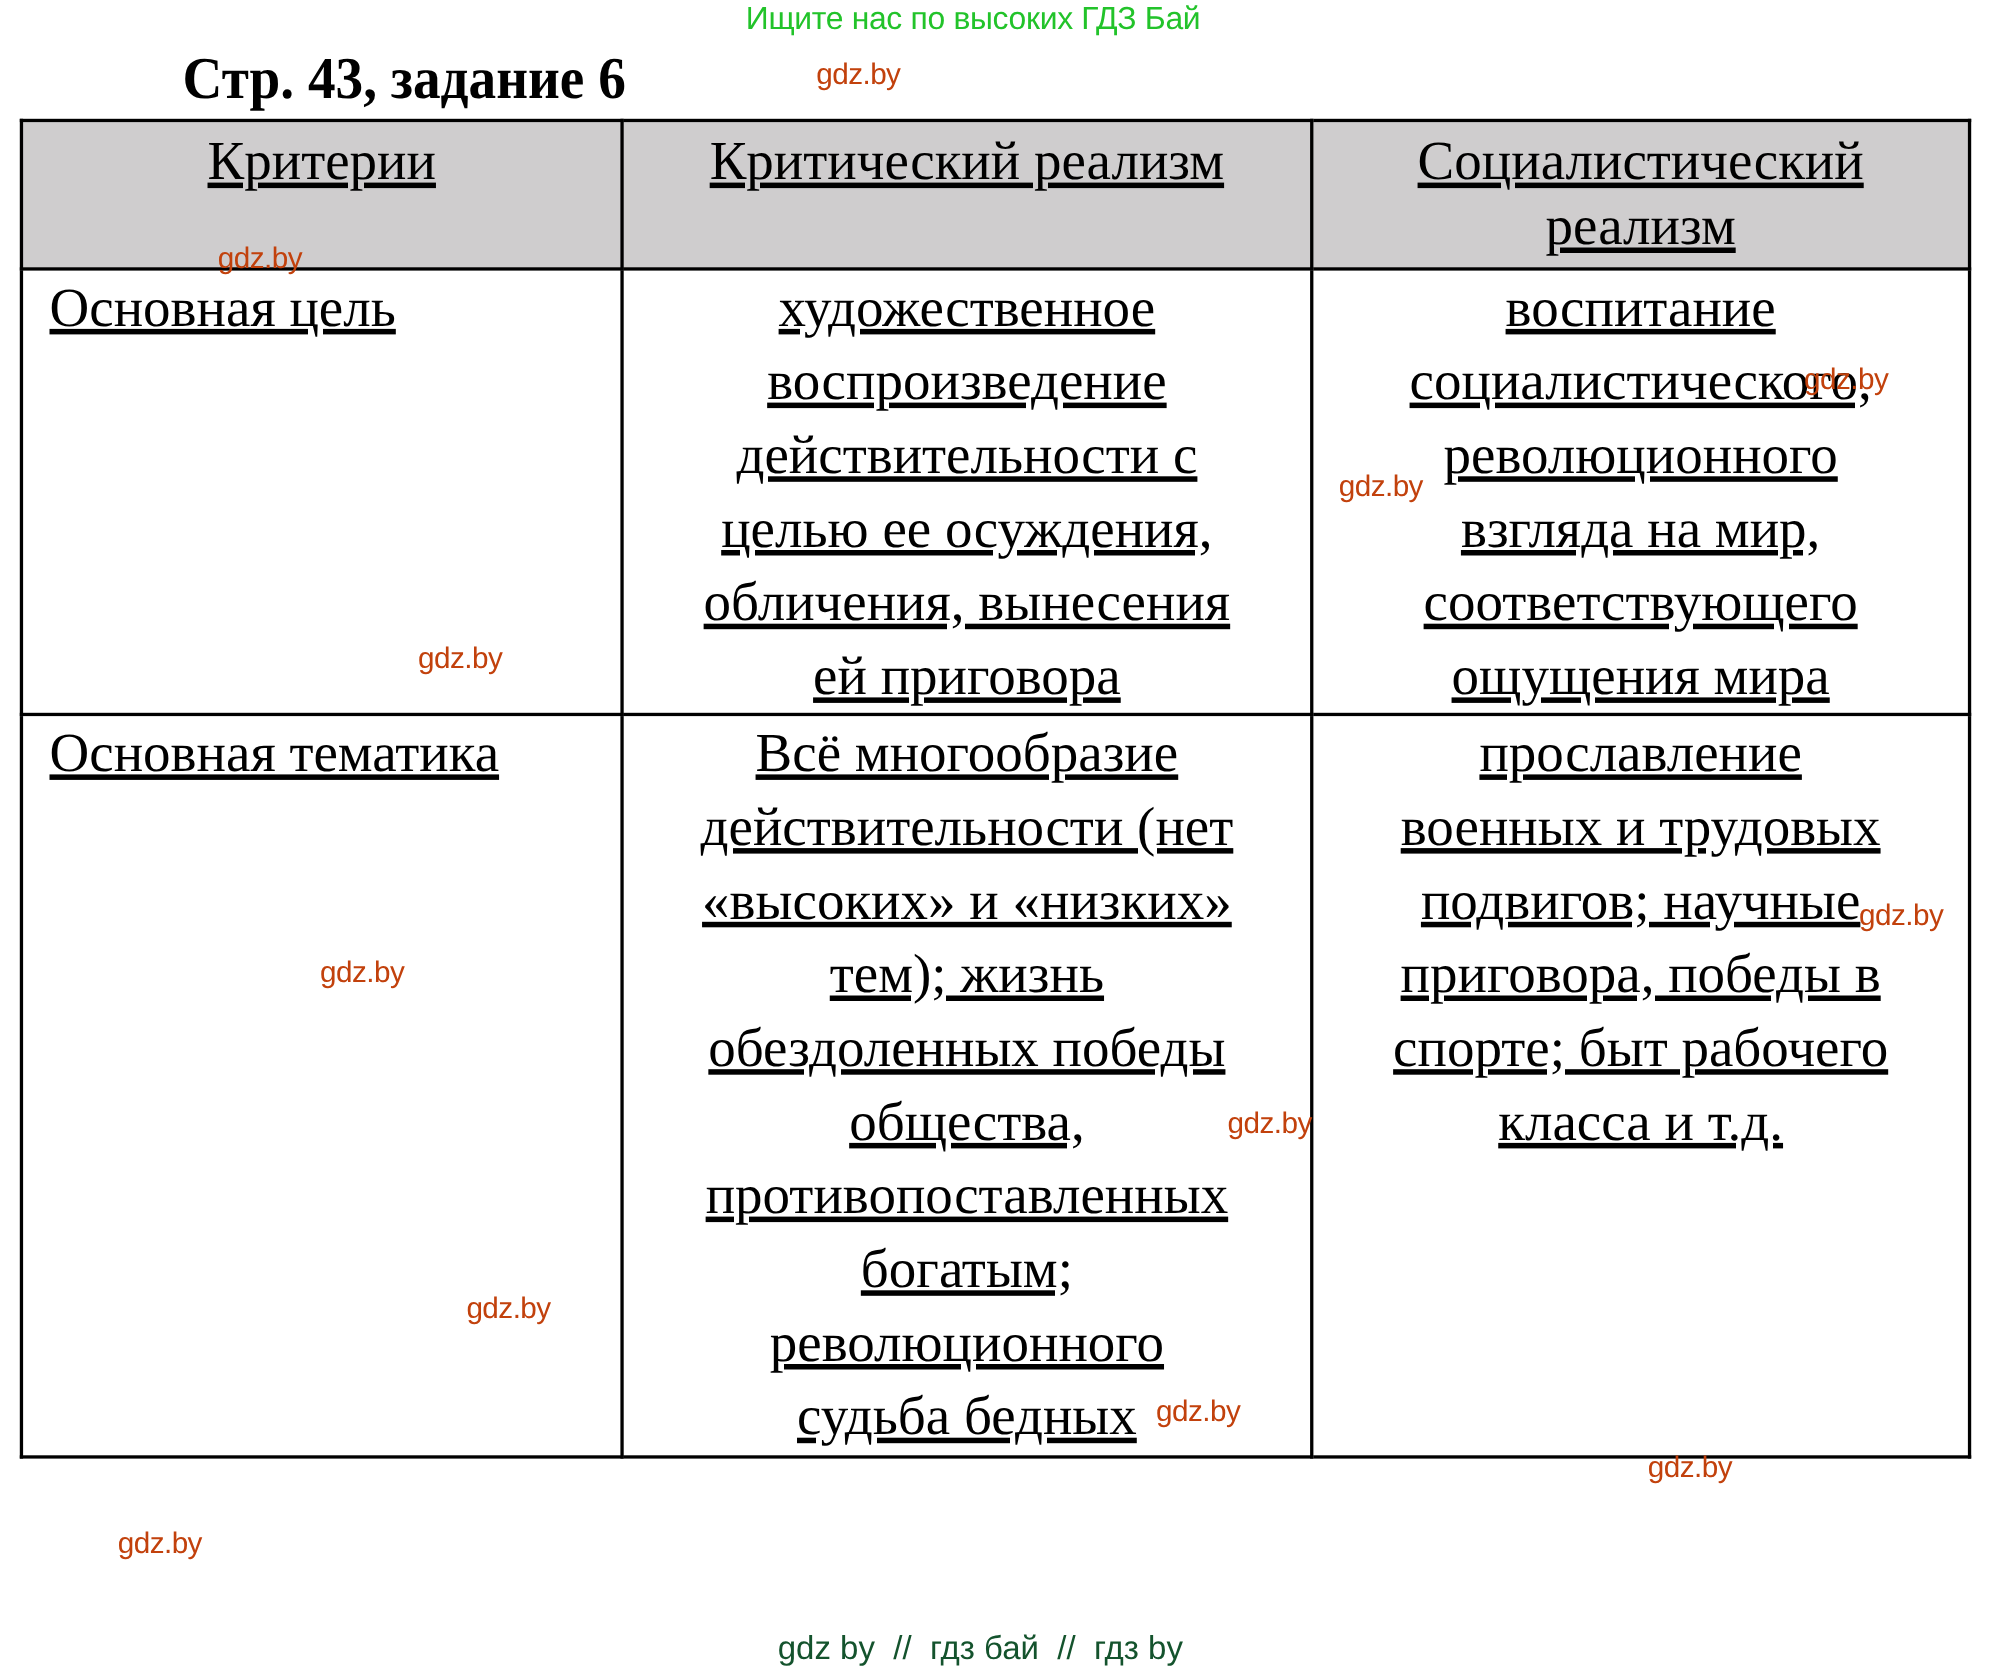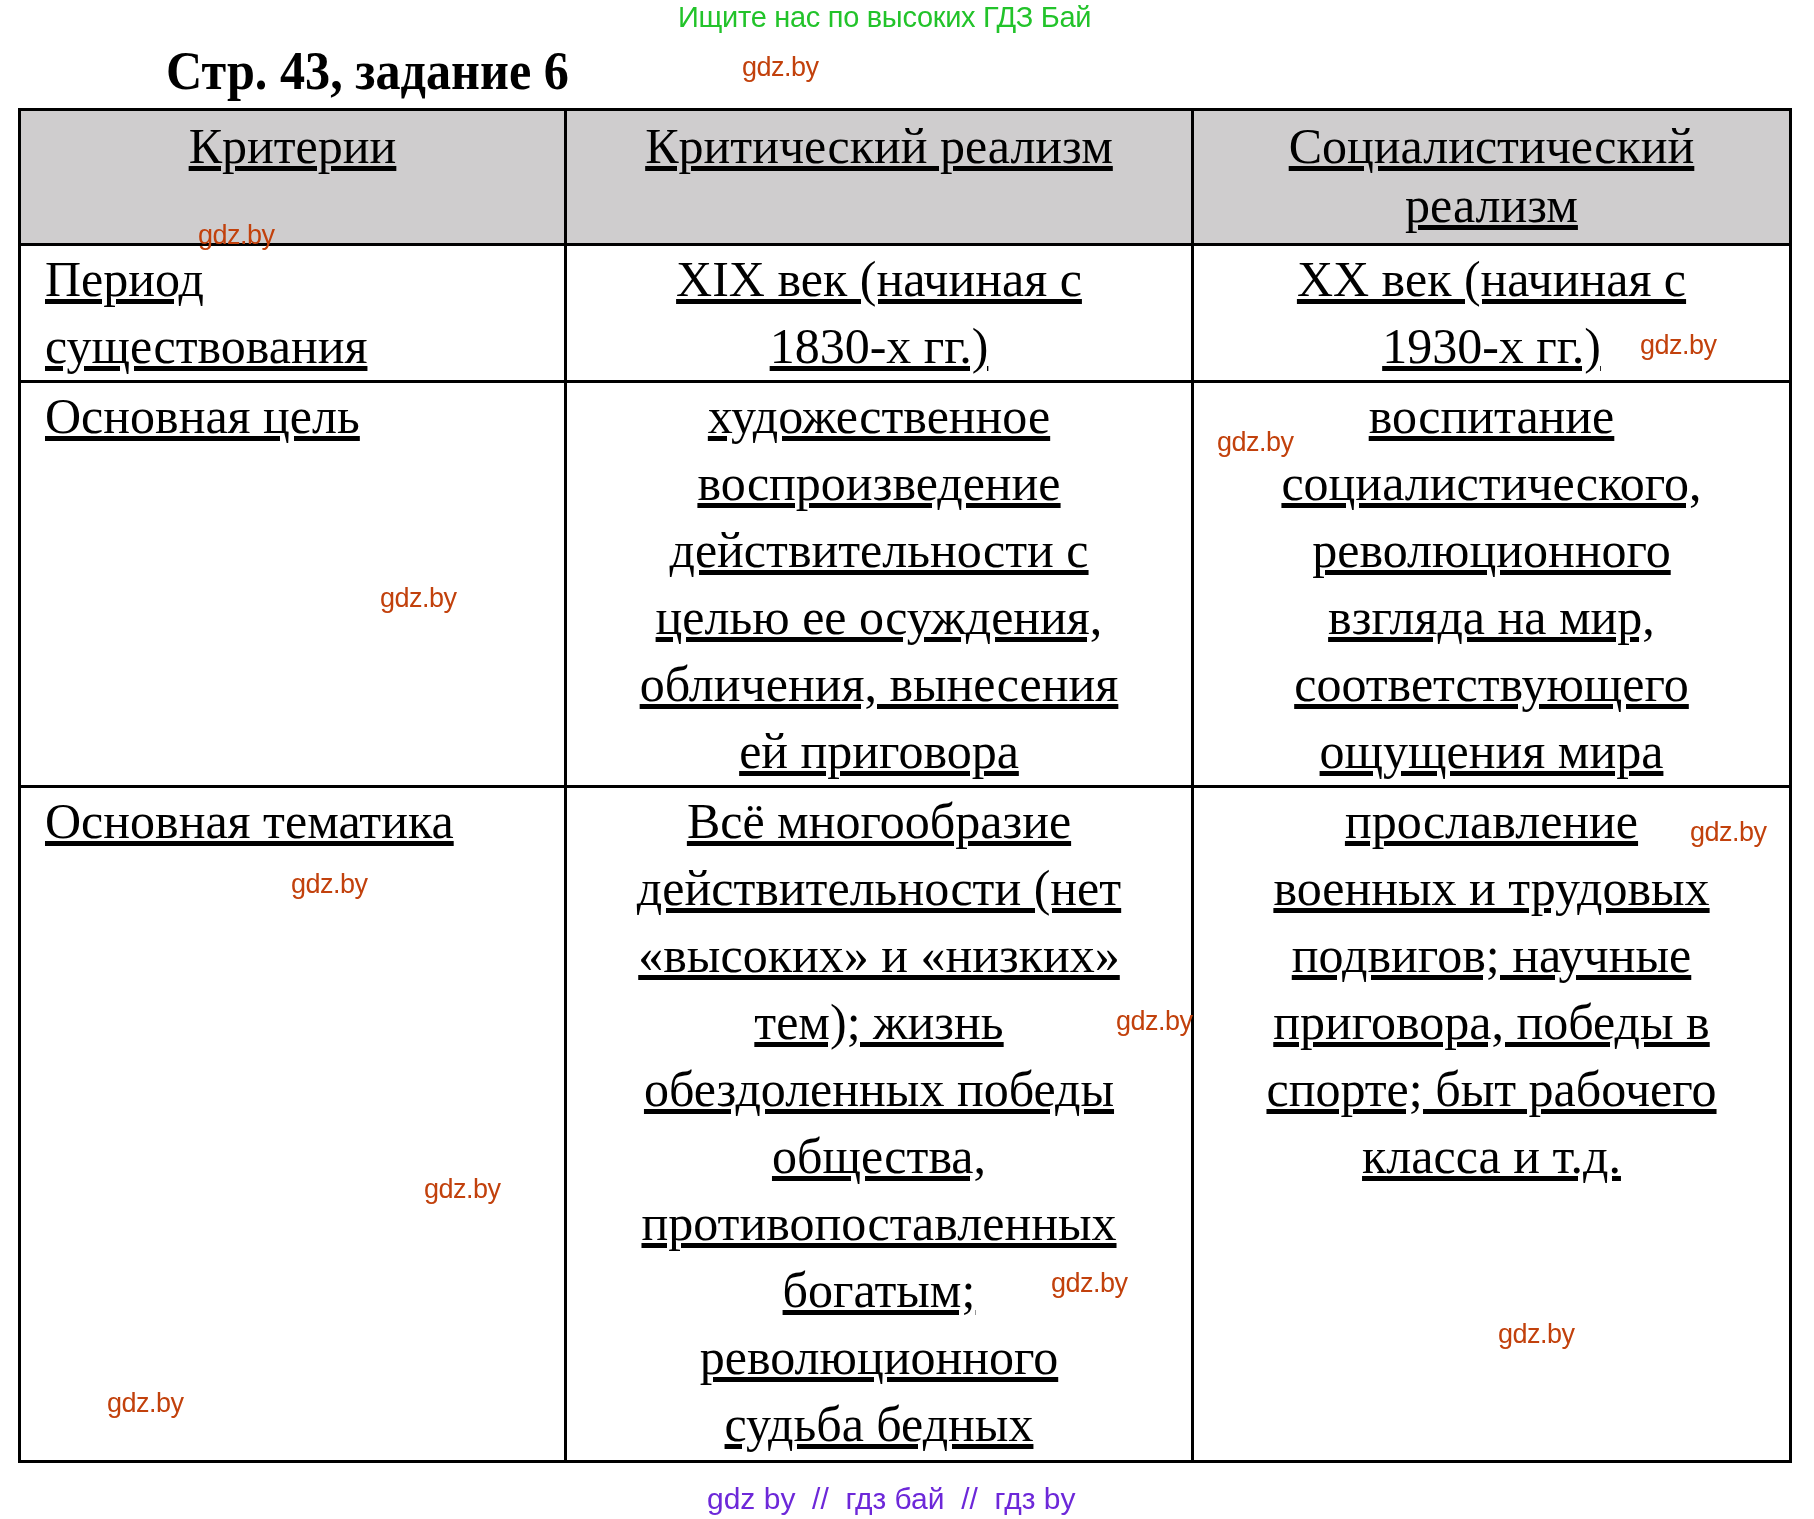--- a/index.html
+++ b/index.html
@@ -38,21 +38,21 @@
   tr.r3 td { height: 672px; }
   tr.r1 td, tr.r2 td, tr.r3 td { padding-top: 0px; }
   .line { display: block; white-space: nowrap; }
 
   .wm {
     position: absolute; font-size: 27px; line-height: 30px; color: #c2410c;
     white-space: nowrap; letter-spacing: -0.5px;
   }
   .footer {
     position: absolute; left: 707px; top: 1482px; width: 400px;
-    font-size: 30px; line-height: 34px; color: #6d28d9; white-space: pre;
+    font-size: 30px; line-height: 34px; color: #14532d; white-space: pre;
   }
 </style>
 </head>
 <body>
 
 <div class="promo sans">Ищите нас по высоких ГДЗ Бай</div>
 
 <div class="title serif">Стр. 43, задание 6</div>
 
 <table class="main serif">
@@ -68,34 +68,20 @@
     </th>
     <th>
       <span class="line">Критический реализм</span>
     </th>
     <th>
       <span class="line">Социалистический</span>
       <span class="line" style="margin-top:-8px">реализм</span>
     </th>
   </tr>
 
-  <tr class="r1">
-    <td class="crit">
-      <span class="line">Период</span>
-      <span class="line">существования</span>
-    </td>
-    <td class="cen">
-      <span class="line">XIX век (начиная с</span>
-      <span class="line">1830-х гг.)</span>
-    </td>
-    <td class="cen">
-      <span class="line">XX век (начиная с</span>
-      <span class="line">1930-х гг.)</span>
-    </td>
-  </tr>
 
   <tr class="r2">
     <td class="crit">
       <span class="line">Основная цель</span>
     </td>
     <td class="cen">
       <span class="line">художественное</span>
       <span class="line">воспроизведение</span>
       <span class="line">действительности с</span>
       <span class="line">целью ее осуждения,</span>

